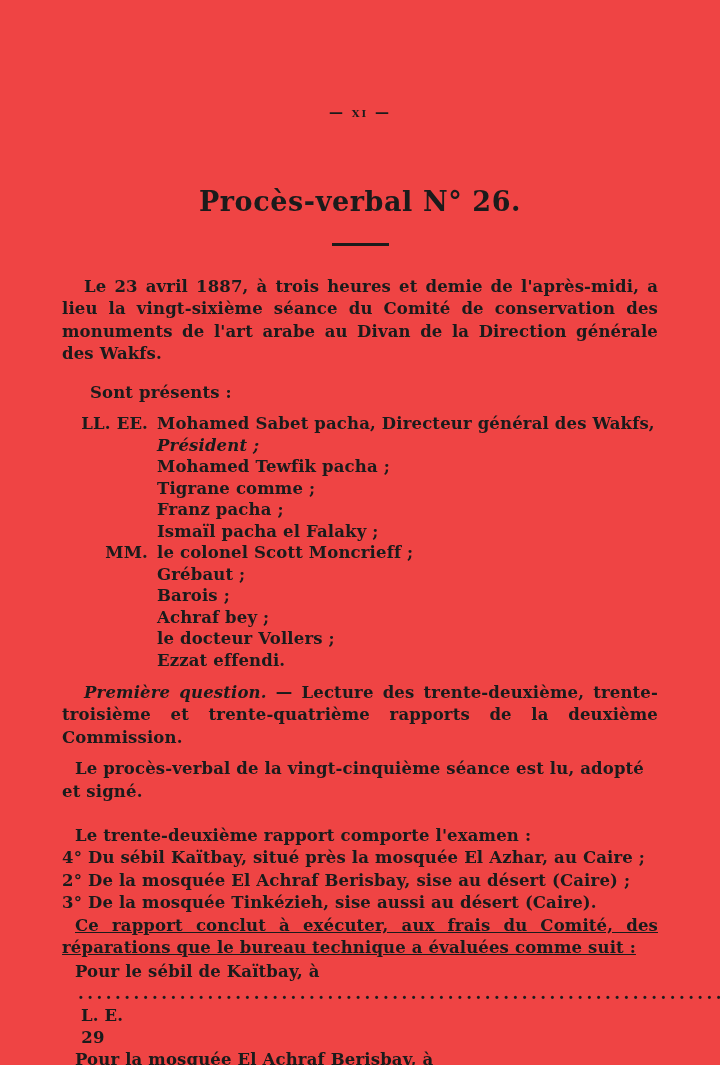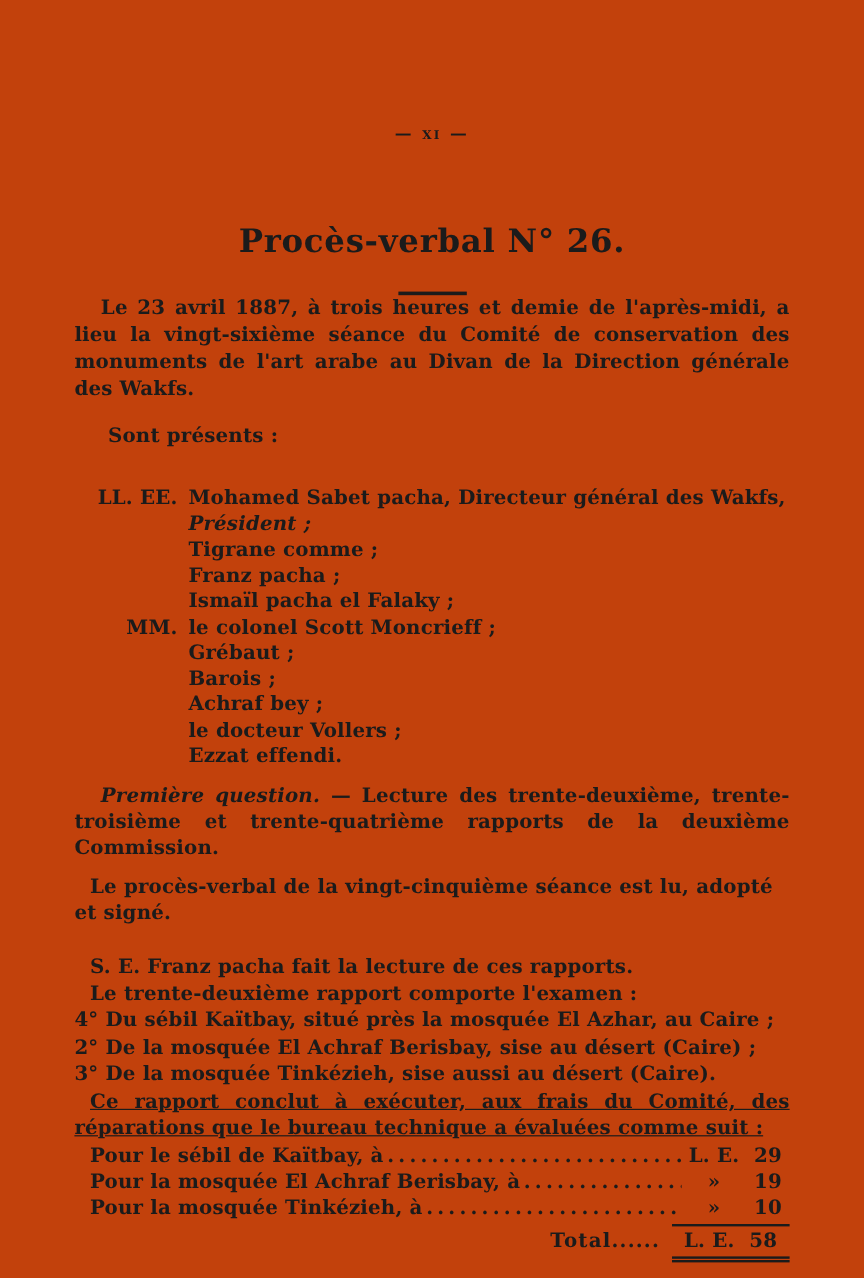--- a/index.html
+++ b/index.html
@@ -1,55 +1,55 @@
 <!DOCTYPE html>
 <html><head>
 <meta charset="utf-8">
 <style>
   html,body { margin:0; padding:0; background:#ffffff; }
   .page {
-    position:relative; width:720px; height:1065px; background:#c2410c;
+    position:relative; width:720px; height:1065px; background:#ef4444;
     font-family:"DejaVu Serif","Liberation Serif",serif;
     color:#1b1b1b; font-weight:700; overflow:hidden;
   }
   .content { position:absolute; left:62px; top:0; width:596px; }
 
   .page-number {
     padding-top:104px; text-align:center;
     font-size:14px; letter-spacing:2px; font-variant:small-caps;
   }
   .doc-title {
     margin-top:66px; text-align:center;
     font-size:27px; letter-spacing:0.6px;
   }
   .title-rule {
     width:57px; height:3px; background:#1b1b1b; margin:26px auto 0 auto;
   }
 
   .body-text { font-size:16.5px; line-height:22.4px; letter-spacing:0.15px; }
 
-  .para-intro { text-align:justify; text-indent:22px; }
+  .para-intro { margin-top:30px; text-align:justify; text-indent:22px; }
   .attendees-heading { margin-top:16px;margin-left:28px; }
 
-  .attendees { margin-top:30px; }
+  .attendees { margin-top:9px; }
   .attendee-row { display:flex; line-height:21.5px; }
   .attendee-prefix { width:86px; text-align:right; padding-right:9px; flex:none; white-space:nowrap; }
   .attendee-name { flex:1; }
   .italic { font-style:italic; }
 
   .para-approval { margin-top:9px; text-indent:13px; }
   .para-question { margin-top:11px; text-align:justify; text-indent:22px; }
 
   .report-lines { margin-top:22px; }
   .report-line { text-indent:13px; }
   .report-line.no-indent { text-indent:0; }
   .para-conclusion { text-align:justify; text-indent:13px;text-decoration:underline; }
 
   .cost-table { margin-top:1px; }
-  .cost-row { display:flex; align-items:baseline; line-height:22px; padding-left:13px; }
+  .cost-row { display:flex; align-items:baseline; line-height:22px; padding-left:13px;flex-direction:column; }
   .cost-label { white-space:nowrap; flex:none; }
   .leader {
     flex:1 1 auto; overflow:hidden; white-space:nowrap;
     letter-spacing:3.5px; padding:0 3px;
   }
   .cur { width:54px; flex:none; text-align:center; white-space:nowrap; }
   .amt { width:36px; flex:none; text-align:center; }
 
   .total-row {
     display:flex; justify-content:flex-end; align-items:baseline;
@@ -77,20 +77,21 @@
 
     <div class="body-text attendees-heading">Sont présents :</div>
 
     <div class="body-text attendees">
       <div class="attendee-row">
         <span class="attendee-prefix">LL. EE.</span>
         <span class="attendee-name"><span>Mohamed Sabet pacha, Directeur général des Wakfs, </span><span class="italic">Président ;</span></span>
       </div>
       <div class="attendee-row">
         <span class="attendee-prefix"></span>
+        <span class="attendee-name">Mohamed Tewfik pacha ;</span>
       </div>
       <div class="attendee-row">
         <span class="attendee-prefix"></span>
         <span class="attendee-name">Tigrane comme ;</span>
       </div>
       <div class="attendee-row">
         <span class="attendee-prefix"></span>
         <span class="attendee-name">Franz pacha ;</span>
       </div>
       <div class="attendee-row">
@@ -121,21 +122,20 @@
         <span class="attendee-prefix"></span>
         <span class="attendee-name">Ezzat effendi.</span>
       </div>
     </div>
 
     <div class="body-text para-question"><span class="italic">Première question.</span><span> — Lecture des trente-deuxième, trente-troisième et trente-quatrième rapports de la deuxième Commission.</span></div>
 
     <div class="body-text para-approval">Le procès-verbal de la vingt-cinquième séance est lu, adopté et signé.</div>
 
     <div class="body-text report-lines">
-      <div class="report-line">S. E. Franz pacha fait la lecture de ces rapports.</div>
       <div class="report-line">Le trente-deuxième rapport comporte l'examen :</div>
       <div class="report-line no-indent">4° Du sébil Kaïtbay, situé près la mosquée El Azhar, au Caire ;</div>
       <div class="report-line no-indent">2° De la mosquée El Achraf Berisbay, sise au désert (Caire) ;</div>
       <div class="report-line no-indent">3° De la mosquée Tinkézieh, sise aussi au désert (Caire).</div>
       <div class="para-conclusion">Ce rapport conclut à exécuter, aux frais du Comité, des réparations que le bureau technique a évaluées comme suit :</div>
     </div>
 
     <div class="body-text cost-table">
       <div class="cost-row">
         <span class="cost-label">Pour le sébil de Kaïtbay, à</span>

